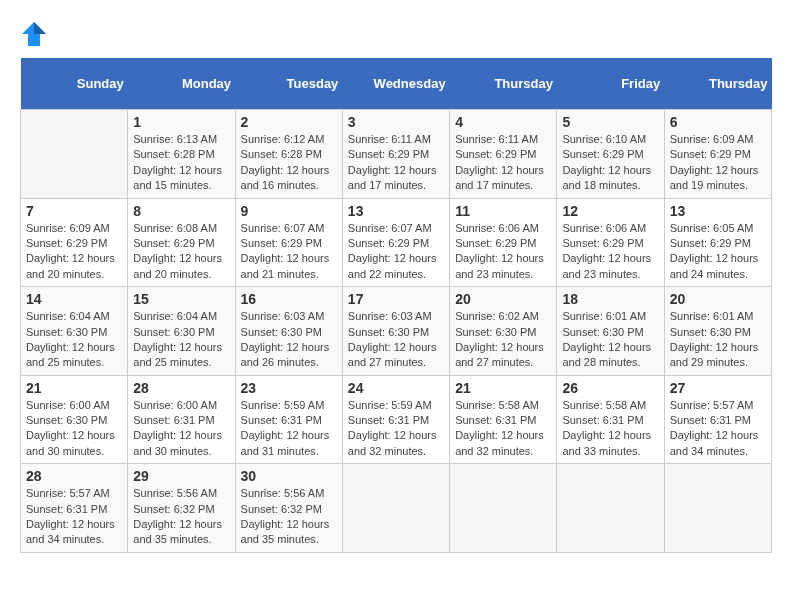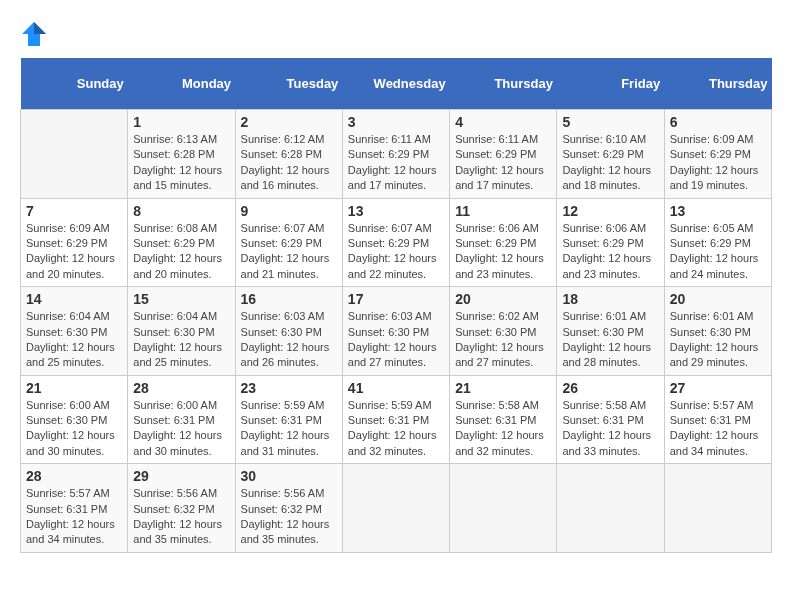--- a/index.html
+++ b/index.html
@@ -213,21 +213,21 @@
         </td>
         <td>
           <span class="day-num">28</span>
           <div class="day-info">Sunrise: 6:00 AM<br>Sunset: 6:31 PM<br>Daylight: 12 hours<br>and 30 minutes.</div>
         </td>
         <td>
           <span class="day-num">23</span>
           <div class="day-info">Sunrise: 5:59 AM<br>Sunset: 6:31 PM<br>Daylight: 12 hours<br>and 31 minutes.</div>
         </td>
         <td>
-          <span class="day-num">41</span>
+          <span class="day-num">24</span>
           <div class="day-info">Sunrise: 5:59 AM<br>Sunset: 6:31 PM<br>Daylight: 12 hours<br>and 32 minutes.</div>
         </td>
         <td>
           <span class="day-num">21</span>
           <div class="day-info">Sunrise: 5:58 AM<br>Sunset: 6:31 PM<br>Daylight: 12 hours<br>and 32 minutes.</div>
         </td>
         <td>
           <span class="day-num">26</span>
           <div class="day-info">Sunrise: 5:58 AM<br>Sunset: 6:31 PM<br>Daylight: 12 hours<br>and 33 minutes.</div>
         </td>

